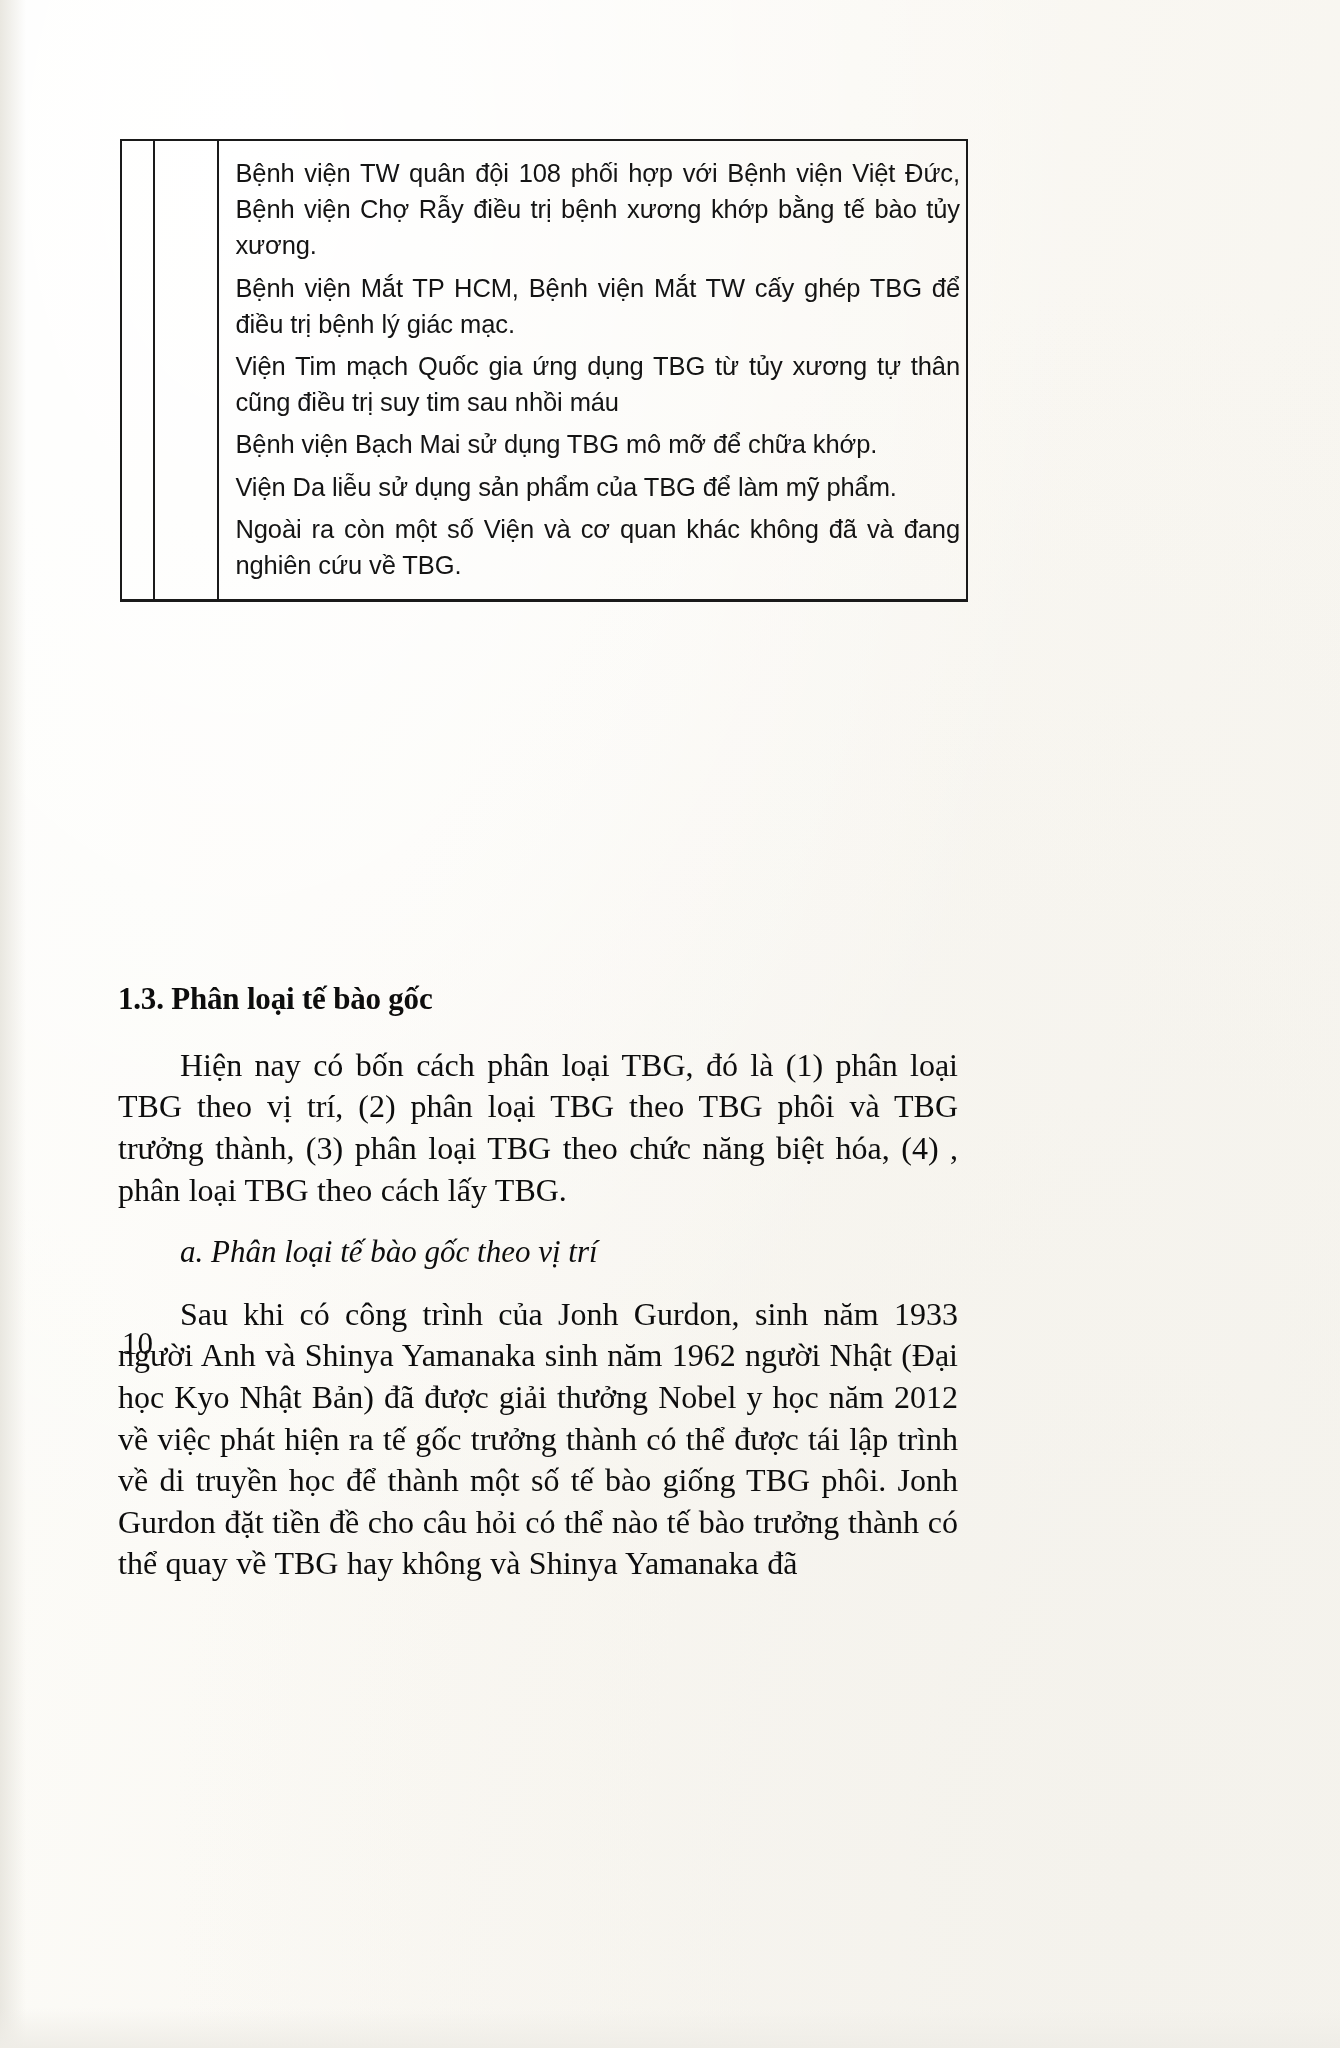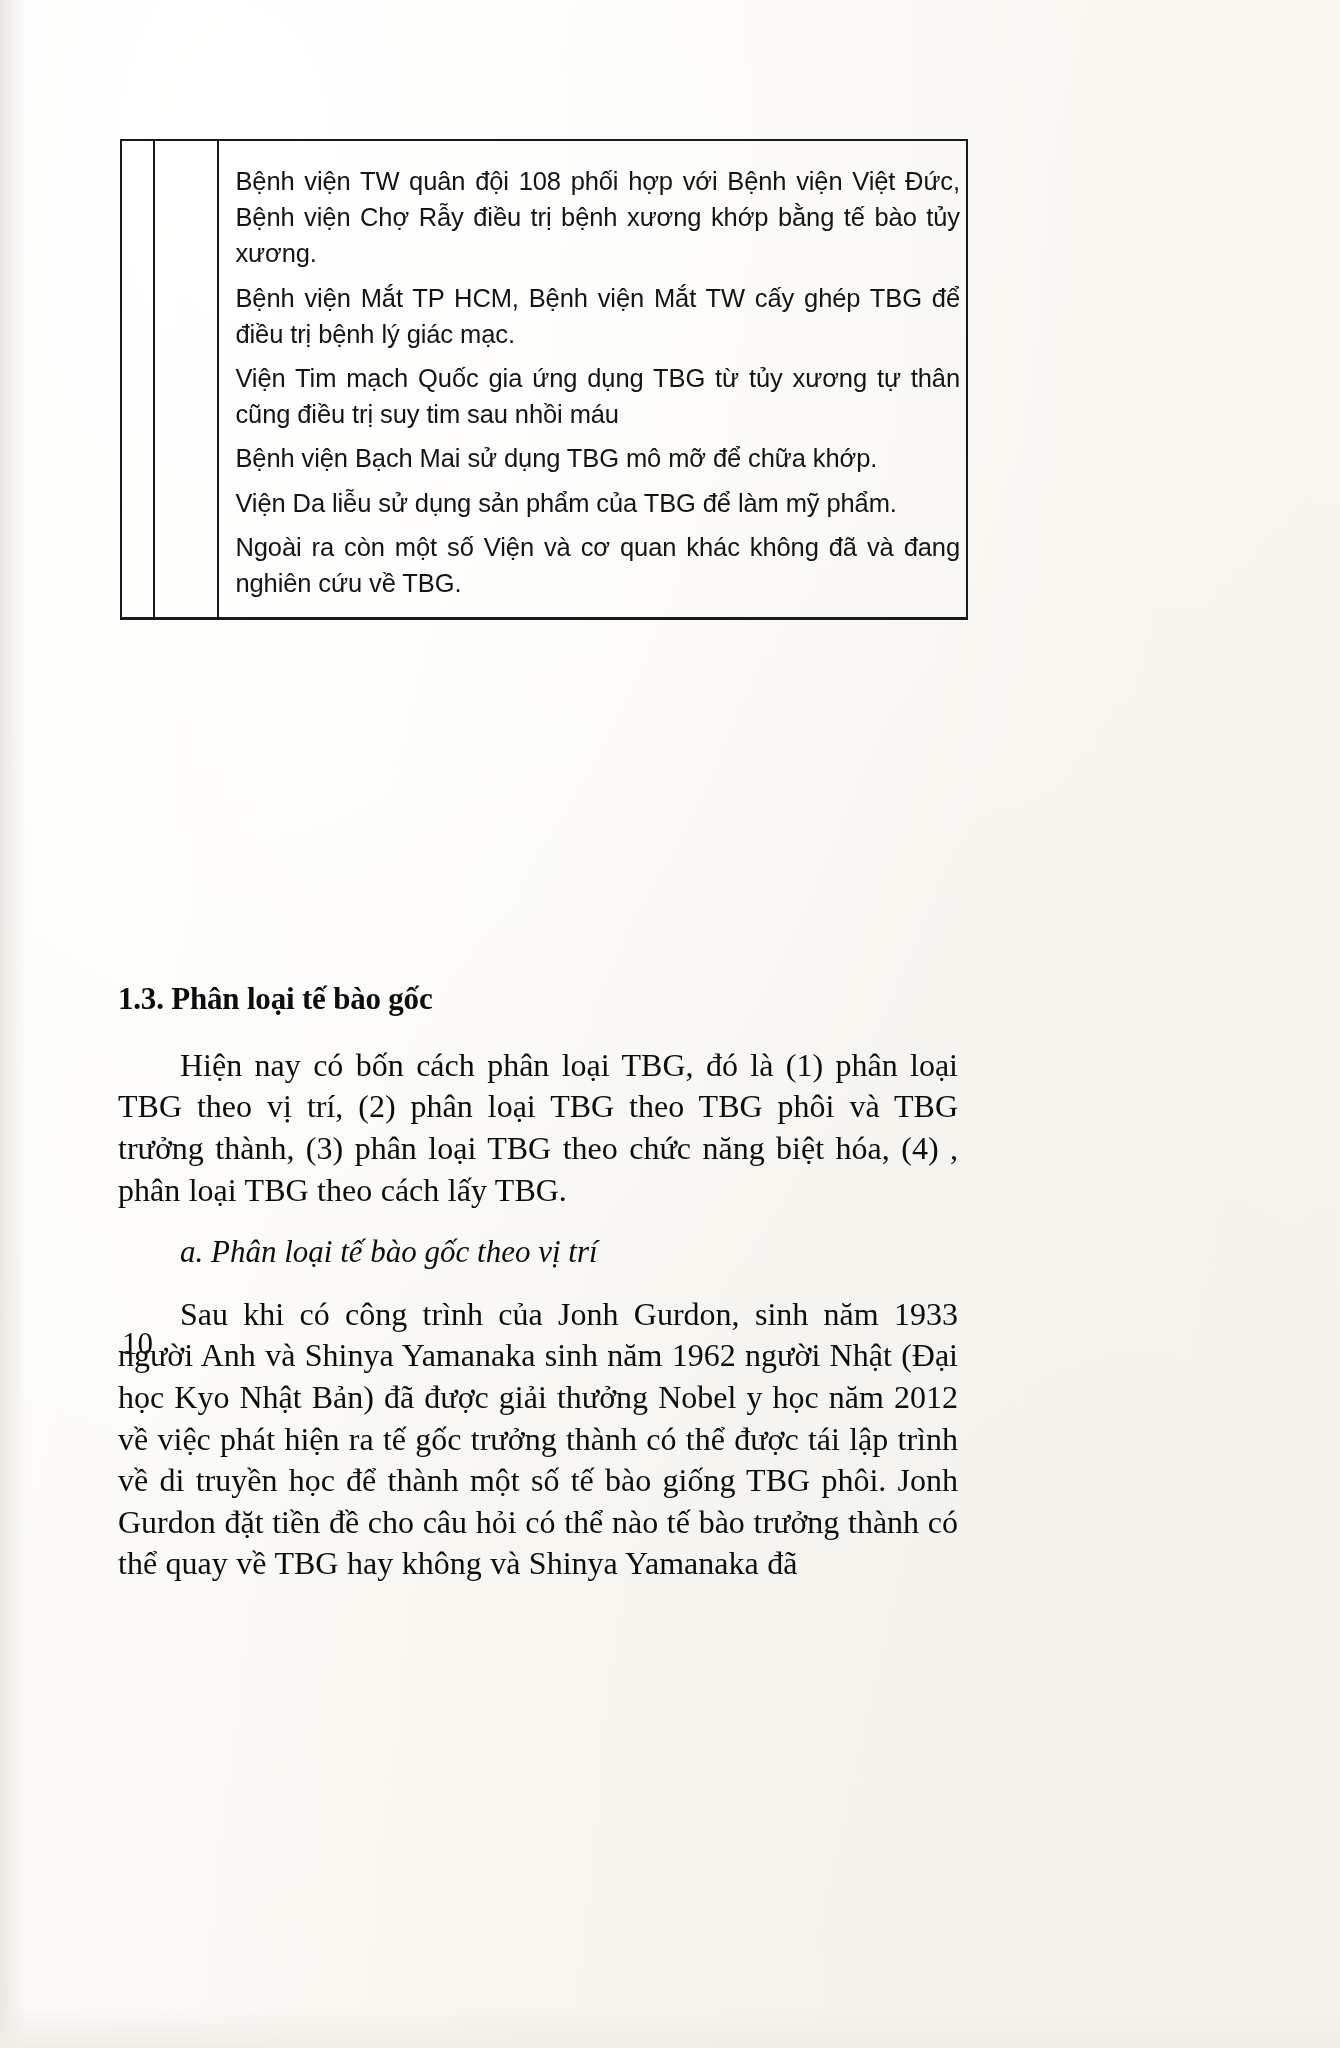--- a/index.html
+++ b/index.html
@@ -65,21 +65,21 @@
     padding: 14px 6px 16px 16px;
     font-family: "Liberation Sans", "DejaVu Sans", sans-serif;
     font-size: 25.5px;
     line-height: 1.42;
     color: #141414;
     text-align: justify;
     text-justify: inter-word;
     letter-spacing: -0.1px;
   }
   #table-cell-text p {
-    margin: 8px 0 6px 0;
+    margin: 0 0 6px 0;
   }
   #table-cell-text p:last-child { margin-bottom: 0; }
 
   
   .body-area {
     position: absolute;
     left: 118px;
     top: 980px;
     width: 840px;
   }

